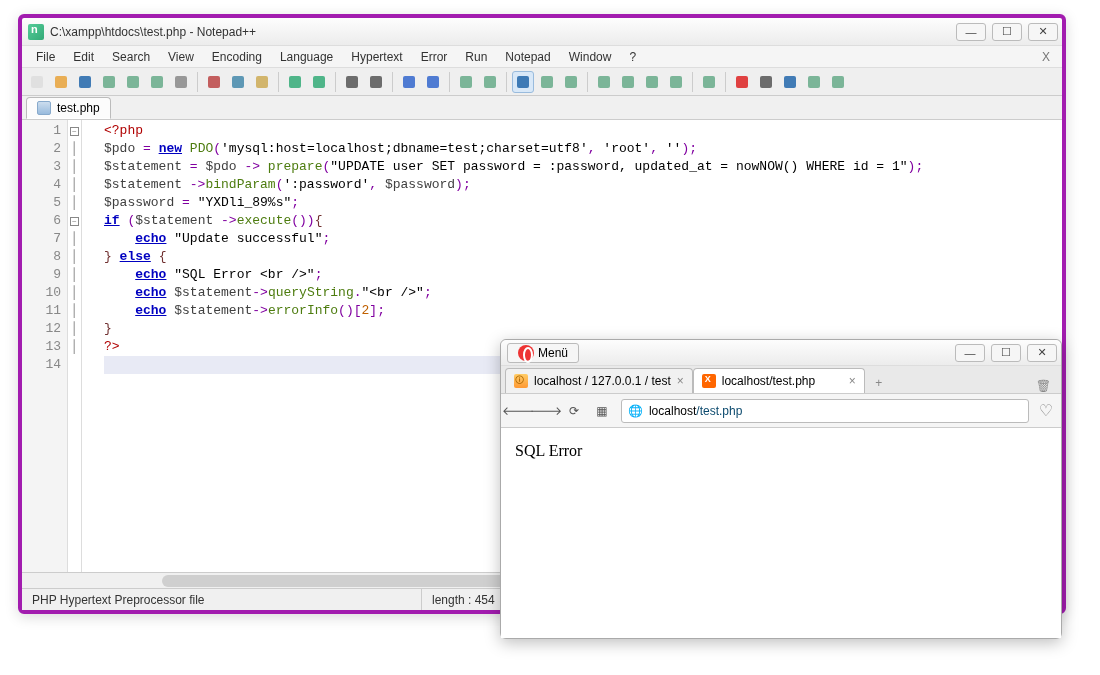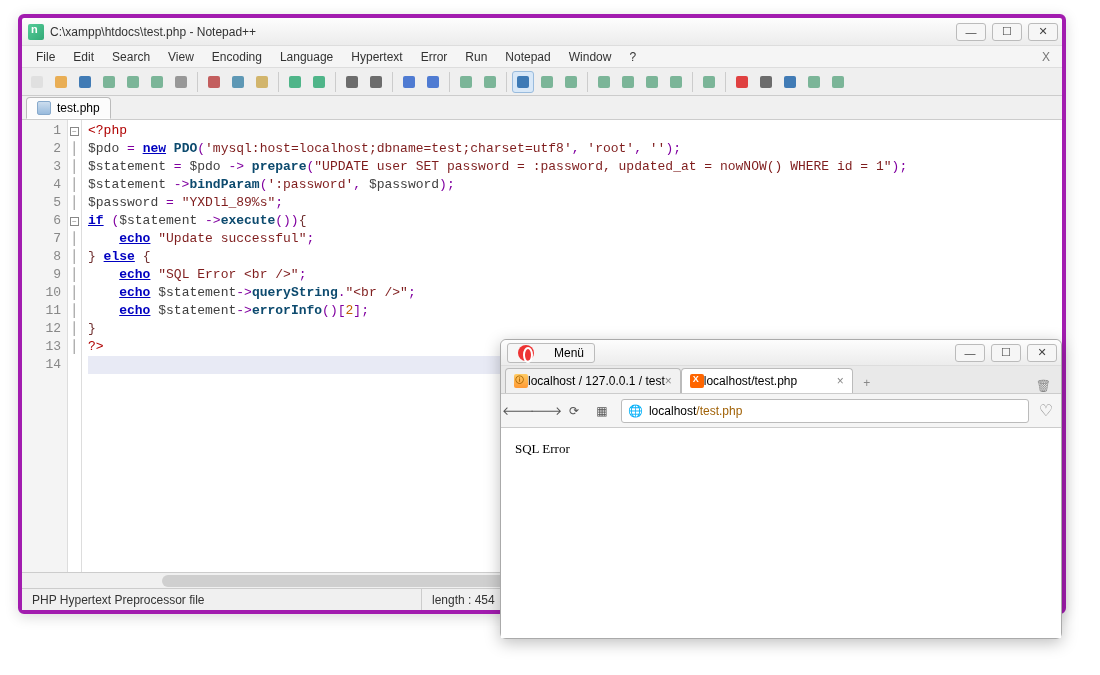--- a/index.html
+++ b/index.html
@@ -157,27 +157,28 @@
 }
 .foldbox{
   display:inline-block;width:9px;height:9px;border:1px solid #888;font-size:8px;line-height:7px;text-align:center;color:#888;background:#fff;
 }
 .code {
   flex:1;
   padding: 2px 0 0 6px;
   line-height:18px;
   white-space: pre;
   overflow:auto;
+  margin-left:16px;
 }
 .code .hl-line { background:#e8eaf5; display:block; width:100%; }
 .tok-tag{ color:#b00000; }
 .tok-var{ color:#404040; }
 .tok-kw{ color:#0000c0; font-weight:bold;text-decoration:underline; }
-.tok-fn{ color:#0c4a6e;font-weight:bold; }
-.tok-str{ color:#7f1d1d; }
+.tok-fn{ color:#4d7c0f; }
+.tok-str{ color:#000000; }
 .tok-op{ color:#8000a0; }
 .tok-num{ color:#c06000; }
 .tok-brace{ color:#703030; }
 .tok-arrow{ color:#8000a0; }
 
 .npp-hscroll {
   height: 16px;
   background:#f0f0f0;
   border-top:1px solid #ccc;
   position: relative;
@@ -224,33 +225,33 @@
 .opera-icon{
   width:16px;height:16px;border-radius:50%;
   background:#e33; position:relative; margin-right:4px;
 }
 .opera-icon::after{
   content:""; position:absolute; left:5px; top:2px; width:6px; height:12px; border:2px solid #fff; border-radius:50%;
 }
 .br-menu-btn{
   border:1px solid #bbb; border-radius:3px;
   padding:1px 10px; background:#f6f6f6; cursor:pointer;
-  display:flex; align-items:center; gap:16px;
+  display:flex; align-items:center; gap:0;
 }
 .br-tabstrip{
   height:28px; background:#e9e9e9; border-bottom:1px solid #ccc;
   display:flex; align-items:flex-end; padding:0 4px; gap:0;
 }
 .br-tab{
   height:25px;
   border:1px solid #bbb; border-bottom:none;
   border-radius:4px 4px 0 0;
   background:#f1f1f1;
   display:flex; align-items:center;
-  padding:0 8px; 
+  padding:0 8px; gap:6px;
   min-width:172px;
   cursor:pointer;
 }
 .br-tab.active{ background:#fff; }
 .br-tab .favicon{ width:14px;height:14px; }
 .fav-pma{ background:linear-gradient(#fc6,#f93); border-radius:2px; position:relative; }
 .fav-pma::after{ content:"🛈"; font-size:9px; position:absolute; left:1px; top:-1px; color:#a60; }
 .fav-xampp{ background:#f60; border-radius:2px; position:relative; }
 .fav-xampp::after{ content:"X"; color:#fff; font-size:9px; font-weight:bold; position:absolute; left:3px; top:0; }
 .br-tab .close{ margin-left:auto; color:#888; cursor:pointer; }
@@ -260,25 +261,25 @@
   height:34px; background:#f5f5f5; border-bottom:1px solid #ccc;
   display:flex; align-items:center; padding:0 8px; gap:10px;
 }
 .navbtn{ width:18px; height:18px; display:flex;align-items:center;justify-content:center; color:#555; cursor:pointer;}
 .urlbar{
   flex:1; height:24px; border:1px solid #bbb; border-radius:3px;
   background:#fff; display:flex; align-items:center; padding:0 6px; gap:6px;
 }
 .urlbar .globe{ color:#888; font-size:12px; }
 .urlbar .domain{ color:#000; }
-.urlbar .path{ color:#a16207; }
+.urlbar .path{ color:#0c4a6e; }
 .heart{ color:#888; font-size:16px; cursor:pointer;}
 .br-content{
   flex:1; background:#fff; padding:12px 14px;
-  font-family: "Times New Roman", serif; font-size:13px; color:#000;
+  font-family: "Times New Roman", serif; font-size:16px; color:#000;
   line-height:1.35;
 }
 </style>
 </head>
 <body>
 
 <div class="npp-window">
 
   <div class="npp-titlebar">
     <span class="npp-app-icon"></span>

